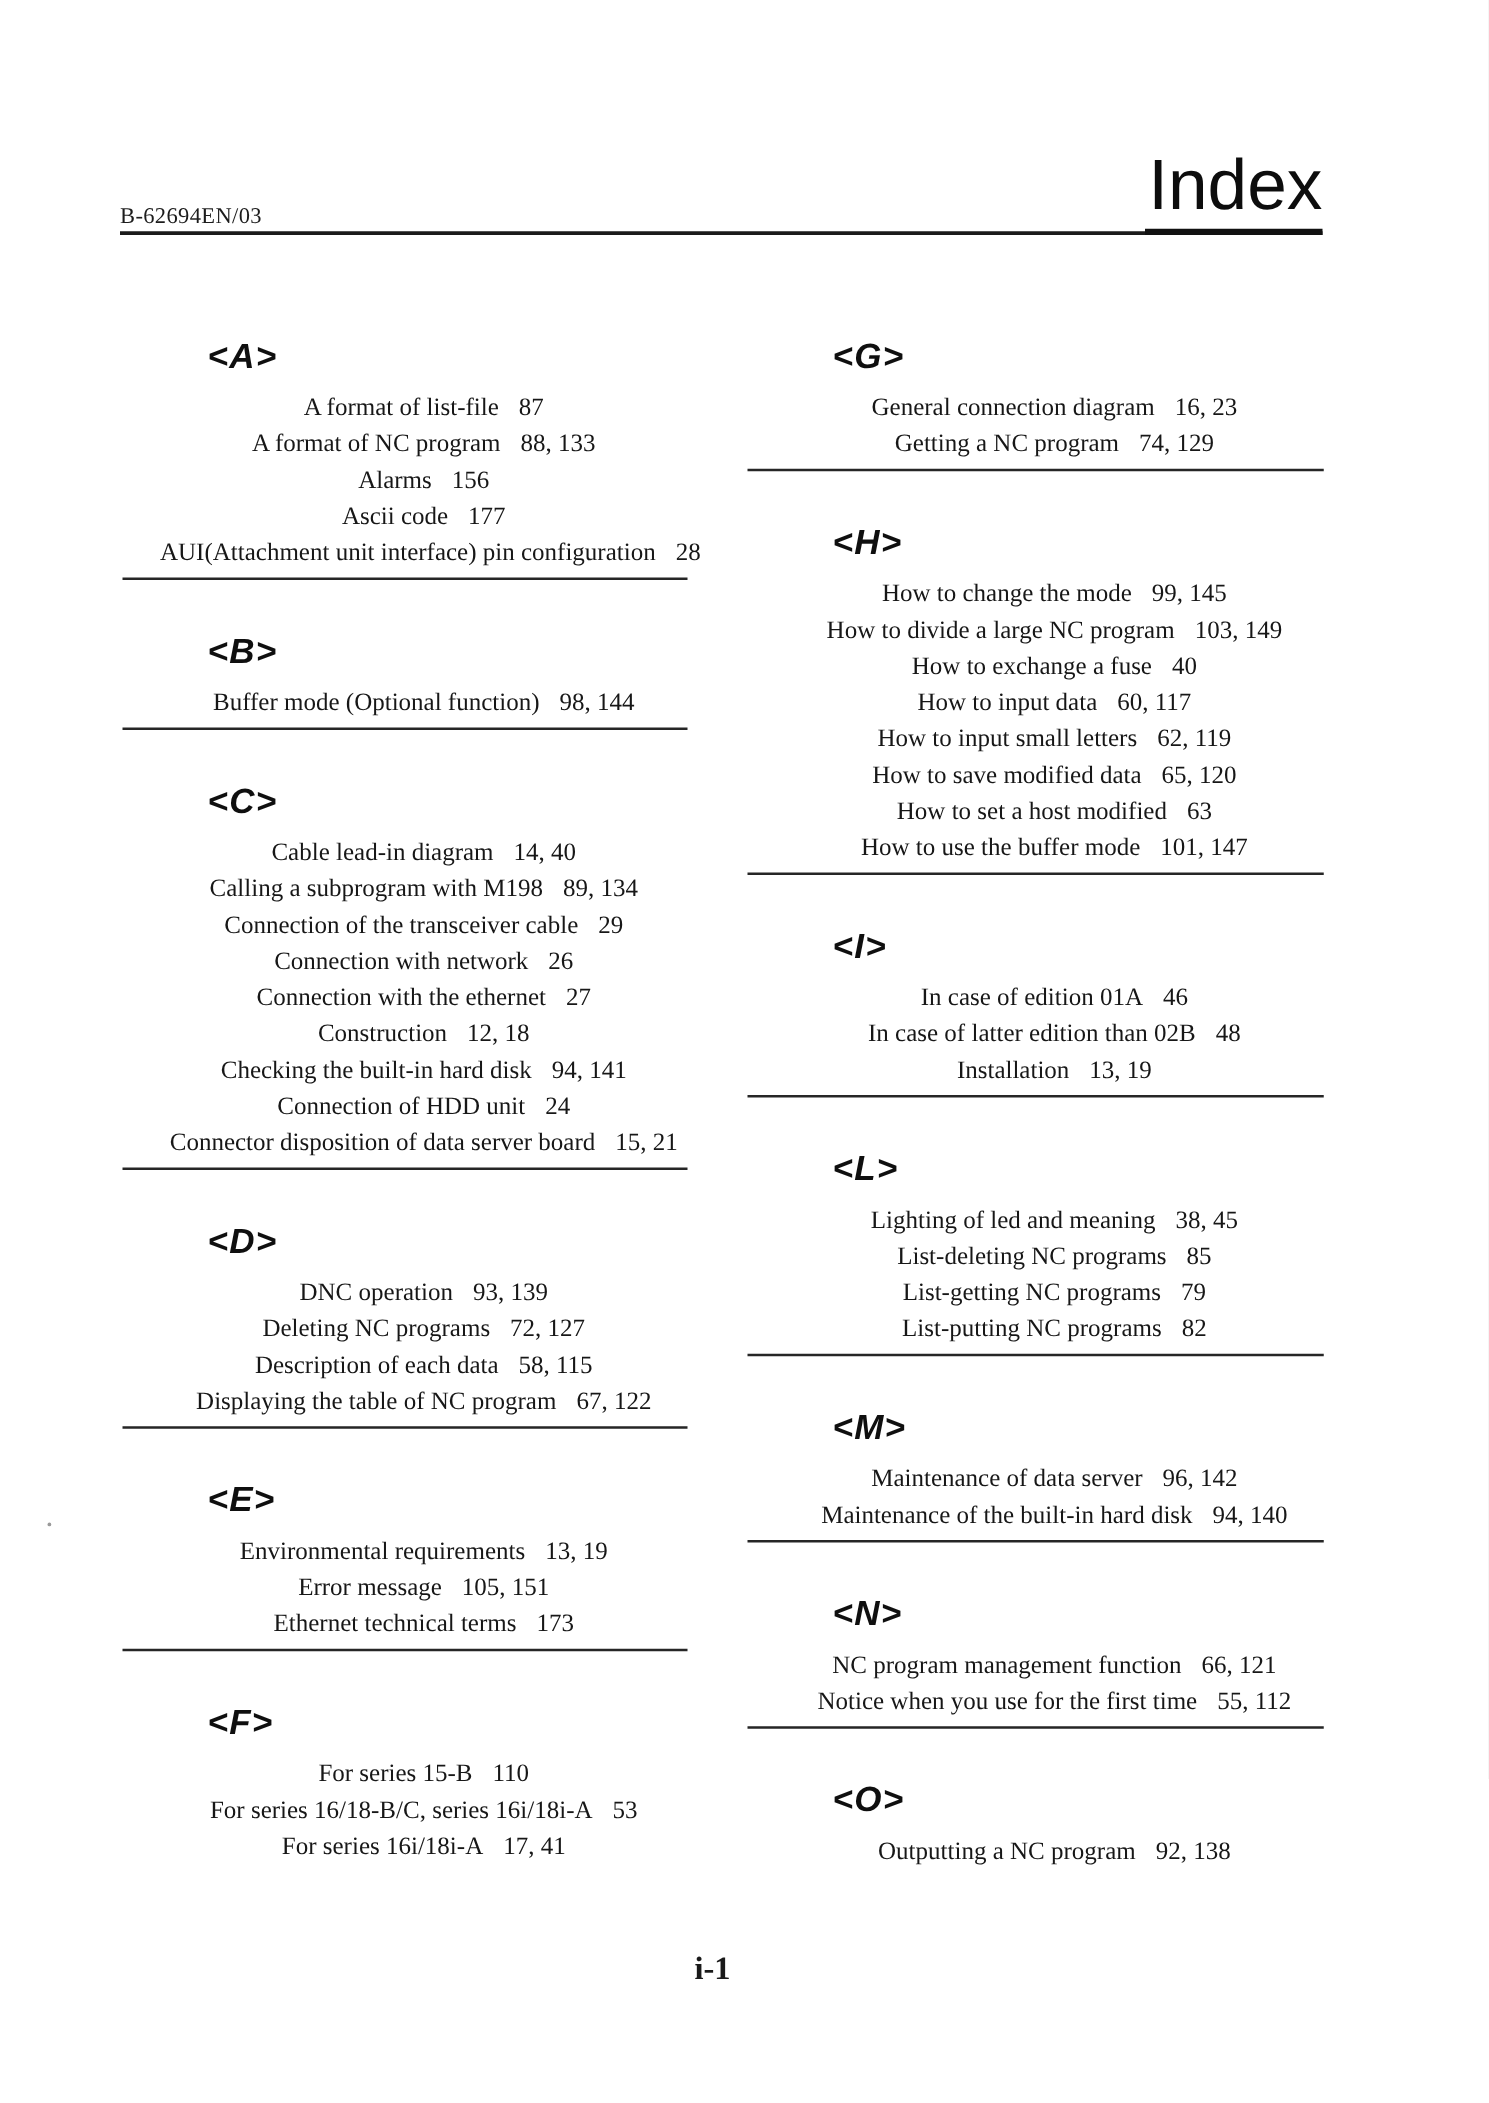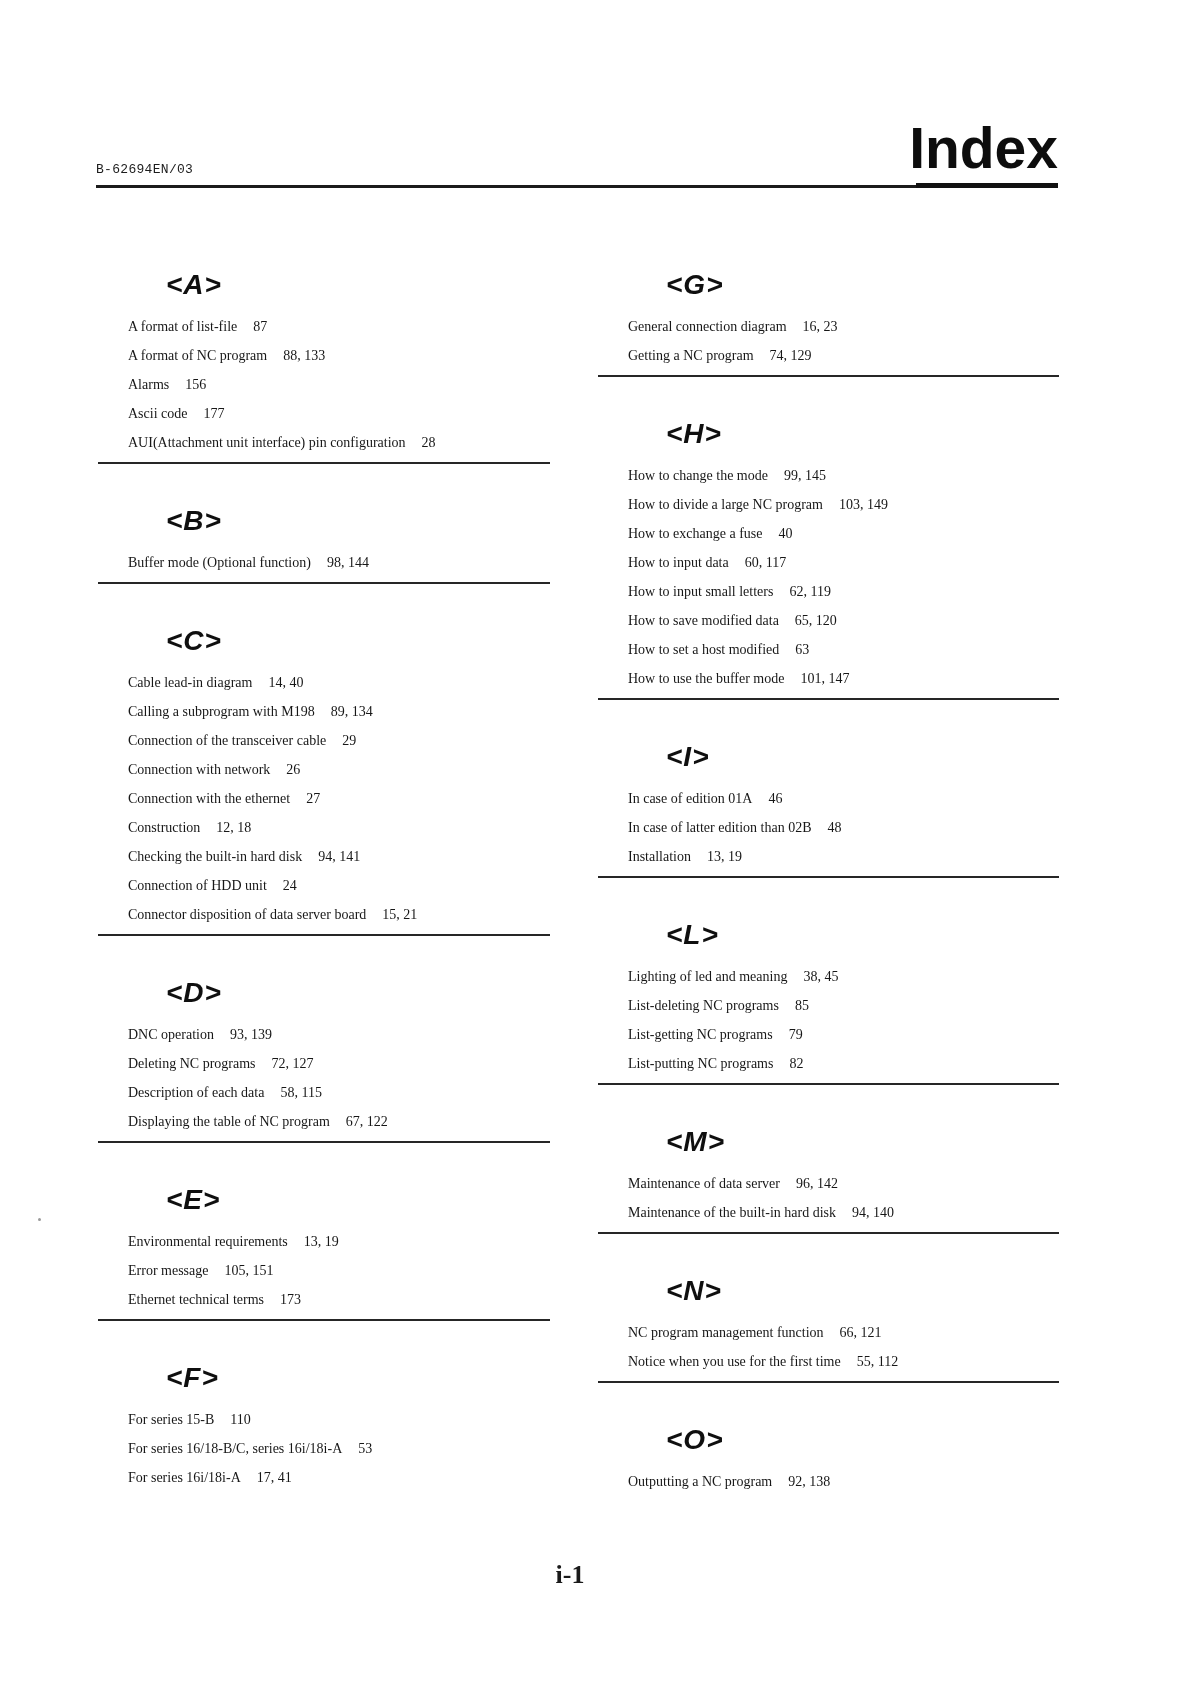--- a/index.html
+++ b/index.html
@@ -8,27 +8,27 @@
     width:1191px;height:1682px;
     margin:0 auto;
     background:#ffffff;
     color:#141414;
     font-family:"Liberation Serif", serif;
     overflow:hidden;
   }
   
   .doc-num{
     position:absolute;left:96px;top:162px;
-    font-family:Liberation Mono, monospace;
-    font-size:13px;letter-spacing:.3px;color:#1c1c1c;
+    font-family:Liberation Serif, serif;
+    font-size:18px;letter-spacing:.3px;color:#1c1c1c;
   }
   .page-title{
     position:absolute;top:118px;right:133px;margin:0;
     font-family:"Liberation Sans", sans-serif;
-    font-size:57px;font-weight:bold;letter-spacing:0px;color:#0d0d0d;
+    font-size:57px;font-weight:normal;letter-spacing:0px;color:#0d0d0d;
     line-height:60px;
   }
   .header-rule{
     position:absolute;left:96px;top:185px;
     width:962px;height:3px;background:#1b1b1b;
   }
   .header-rule-thick{
     position:absolute;right:133px;top:183px;
     width:142px;height:5px;background:#111;
   }
@@ -39,22 +39,22 @@
   .index-section{margin:0;}
   .sec-heading{
     font-family:"Liberation Sans", sans-serif;
     font-style:italic;font-weight:bold;
     font-size:28px;line-height:34px;
     padding-left:68px;margin:40px 0 10px 0;
     letter-spacing:1px;color:#0f0f0f;
   }
   .index-section:first-child .sec-heading{margin-top:16px;}
   .entry{
-    font-size:14px;line-height:29px;
-    padding-left:30px;white-space:nowrap;color:#171717;
+    font-size:20px;line-height:29px;
+    padding-left:30px;white-space:nowrap;color:#171717;text-align:center;
   }
   .entry-pages{margin-left:16px;}
   .sec-rule{height:2px;background:#262626;margin-top:5px;}
   
   .footer-page-num{
     position:absolute;top:1560px;left:520px;width:100px;
     text-align:center;font-size:26px;font-weight:bold;color:#1a1a1a;
   }
   
   .artifact-dot{

